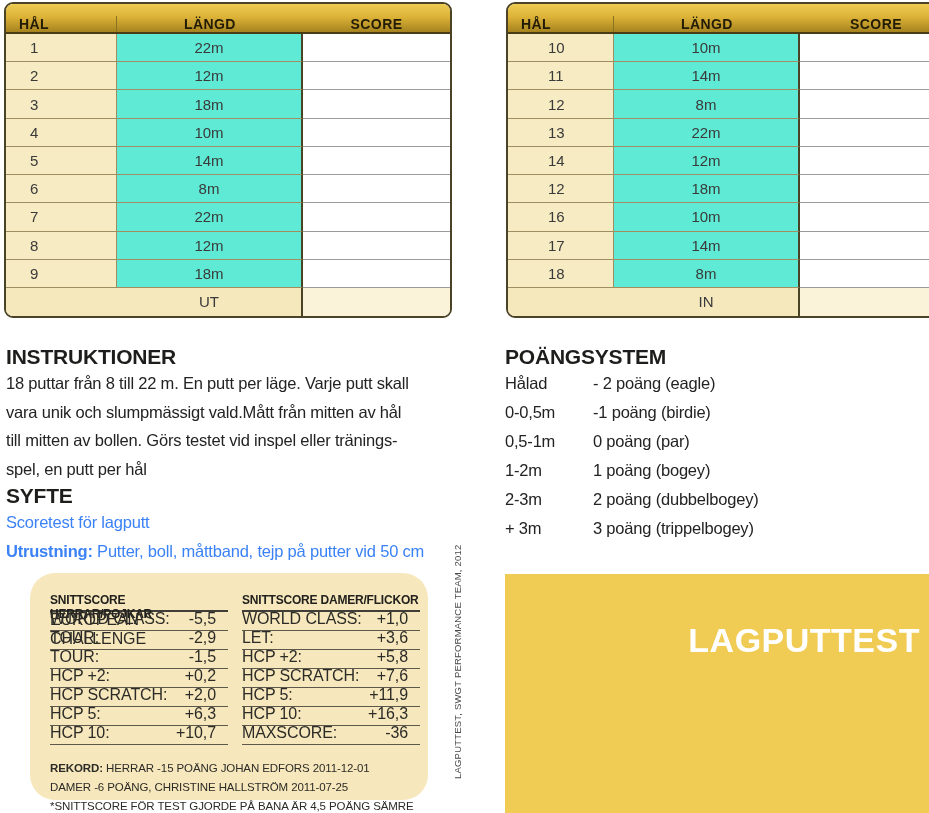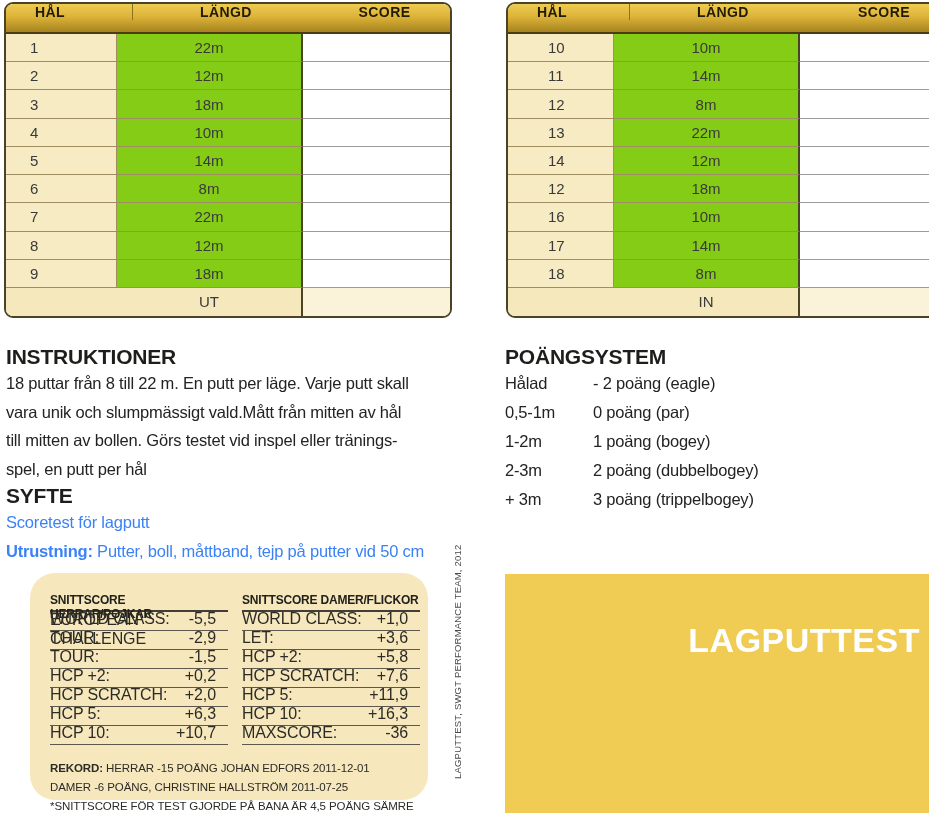--- a/index.html
+++ b/index.html
@@ -12,30 +12,30 @@
   
   .scoretable {
     position:absolute; top:2px; width:448px; height:316px;
     display:flex; flex-direction:column;
     border:2px solid #4a4325; border-radius:9px; overflow:hidden;
     background:#ffffff;
   }
   .t1 { left:4px; }
   .t2 { left:506px; }
   .thead {
-    height:30px; flex:0 0 30px; display:flex; align-items:flex-start;
+    height:30px; flex:0 0 30px; display:flex; align-items:flex-end;
     background:linear-gradient(180deg, #eecb52 0%, #ddb338 45%, #a6831f 100%);
     border-bottom:2px solid #4a3c14;
-    font-weight:bold; font-size:14px; letter-spacing:.4px; color:#221b05;padding-left:16px;
+    font-weight:bold; font-size:14px; letter-spacing:.4px; color:#221b05;
   }
   .trow { flex:1; display:flex; align-items:stretch; }
   .cell { display:flex; align-items:center; font-size:15px; color:#3a3a3a; }
   .c-hal   { width:111px; background:#f6ebc2; border-right:1px solid #9e8e61; border-bottom:1px solid #9e8e61; padding-left:24px; }
   .t2 .c-hal { width:106px;padding-left:40px; }
-  .c-langd { width:186px; background:#84cc16; border-right:2px solid #4a4325; border-bottom:1px solid #9e8e61; justify-content:center; }
+  .c-langd { width:186px; background:#5eead4; border-right:2px solid #4a4325; border-bottom:1px solid #9e8e61; justify-content:center; }
   .c-score { flex:1; background:#ffffff; border-bottom:1px solid #9b9b9b; }
   .thead .c-hal, .thead .c-langd, .thead .c-score { background:transparent; border-bottom:none; color:#221b05; font-size:14px; font-weight:bold; }
   .thead .c-hal { border-right:1px solid #8a731f; padding-left:13px; }
   .thead .c-langd { border-right:none; }
   .thead .c-score { justify-content:center; }
   .trow.total { flex:0 0 28px; }
   .trow.total .c-hal   { border-right:none; border-bottom:none; background:#f5e8bc; }
   .trow.total .c-langd { border-bottom:none; background:#f5e8bc; }
   .trow.total .c-score { border-bottom:none; background:#fbf2da; }
 
@@ -219,20 +219,24 @@
     <div class="inline-line"><b>Utrustning:</b><span> Putter, boll, måttband, tejp på putter vid 50 cm</span></div>
   </div>
 
   <div class="scoring">
     <div class="sec-heading">POÄNGSYSTEM</div>
     <div class="scoring-row">
       <div class="scoring-range">Hålad</div>
       <div>- 2 poäng (eagle)</div>
     </div>
     <div class="scoring-row">
+      <div class="scoring-range">0-0,5m</div>
+      <div>-1 poäng (birdie)</div>
+    </div>
+    <div class="scoring-row">
       <div class="scoring-range">0,5-1m</div>
       <div>0 poäng (par)</div>
     </div>
     <div class="scoring-row">
       <div class="scoring-range">1-2m</div>
       <div>1 poäng (bogey)</div>
     </div>
     <div class="scoring-row">
       <div class="scoring-range">2-3m</div>
       <div>2 poäng (dubbelbogey)</div>

